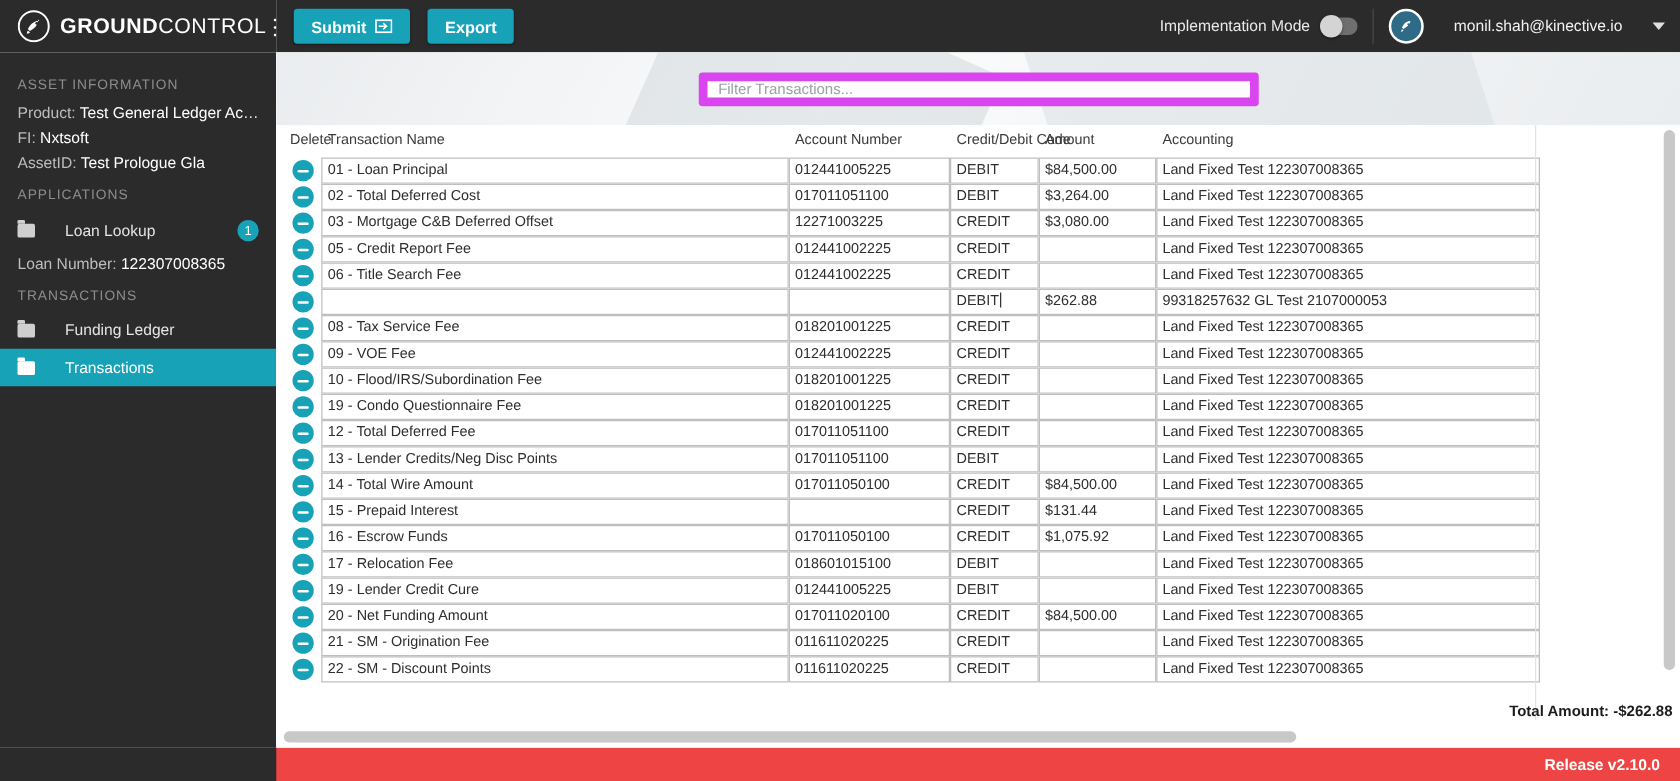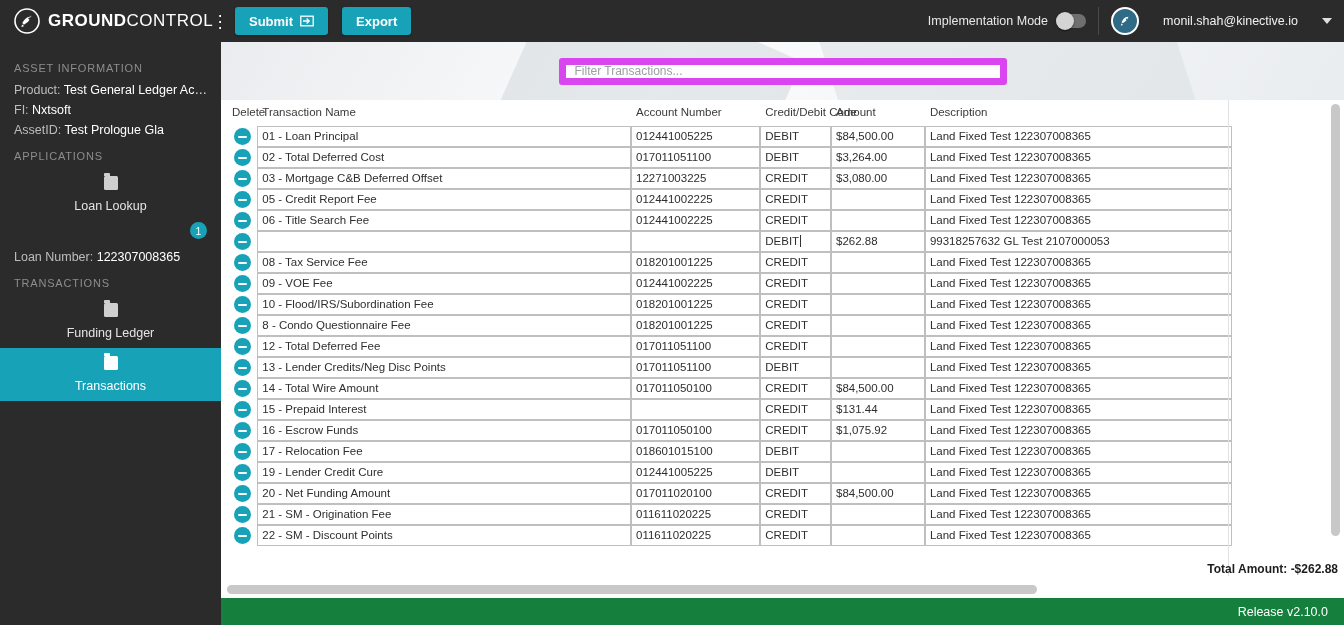--- a/index.html
+++ b/index.html
@@ -172,27 +172,26 @@
     color: #e6e6e6;
     white-space: nowrap;
     overflow: hidden;
     text-overflow: ellipsis;
   }
   .kv .k { color: #bdbdbd; }
   .kv .v { color: #ffffff; }
   .nav-item {
     display: flex;
     align-items: center;
-    gap: 9px;
+    gap: 24px;
     padding: 8px 14px;
     color: #e4e4e4;
     font-size: 12.5px;
     cursor: pointer;
     position: relative;
-    flex-direction: column;
   }
   .nav-item.active { background: #17a2b8; color: #ffffff; }
   .folder-icon {
     width: 14px; height: 11px;
     background: #cfcfcf;
     border-radius: 1.5px;
     position: relative;
     flex: 0 0 14px;
   }
   .folder-icon::before {
@@ -400,28 +399,28 @@
     bottom: 22px;
     font-size: 12px;
     font-weight: bold;
     color: #1d1d1d;
   }
 
   
   .footer {
     height: 27px;
     flex: 0 0 27px;
-    background: #15803d;
+    background: #ef4444;
     display: flex;
     align-items: center;
     justify-content: flex-end;
     padding-right: 16px;
     color: #ffffff;
     font-size: 12.5px;
-    font-weight: normal;
+    font-weight: bold;
   }
   .footer-left-filler {
     position: absolute;
     left: 0; bottom: 0;
     width: 221px; height: 27px;
     background: #2b2b2b;
   }
 </style>
 </head>
 <body>
@@ -534,21 +533,21 @@
         <div class="table-wrap">
           <div class="table-vline"></div>
           <table class="txn">
             <thead>
               <tr>
                 <th class="h-delete">Delete</th>
                 <th class="h-name">Transaction Name</th>
                 <th class="h-acct">Account Number</th>
                 <th class="h-code">Credit/Debit Code</th>
                 <th class="h-amt">Amount</th>
-                <th class="h-desc">Description</th>
+                <th class="h-desc">Accounting</th>
               </tr>
             </thead>
             <tbody id="txn-body">
                 <tr class="row">
                   <td class="c-delete"><span class="del-btn">
                       <span class="bar"></span>
                     </span></td>
                   <td class="c-name">
                     <div class="cellbox">01 - Loan Principal</div>
                   </td>
@@ -723,21 +722,21 @@
                   </td>
                   <td class="c-desc">
                     <div class="cellbox">Land Fixed Test 122307008365</div>
                   </td>
                 </tr>
                 <tr class="row">
                   <td class="c-delete"><span class="del-btn">
                       <span class="bar"></span>
                     </span></td>
                   <td class="c-name">
-                    <div class="cellbox">8 - Condo Questionnaire Fee</div>
+                    <div class="cellbox">19 - Condo Questionnaire Fee</div>
                   </td>
                   <td class="c-acct">
                     <div class="cellbox">018201001225</div>
                   </td>
                   <td class="c-code">
                     <div class="cellbox">CREDIT</div>
                   </td>
                   <td class="c-amt">
                     <div class="cellbox"></div>
                   </td>

